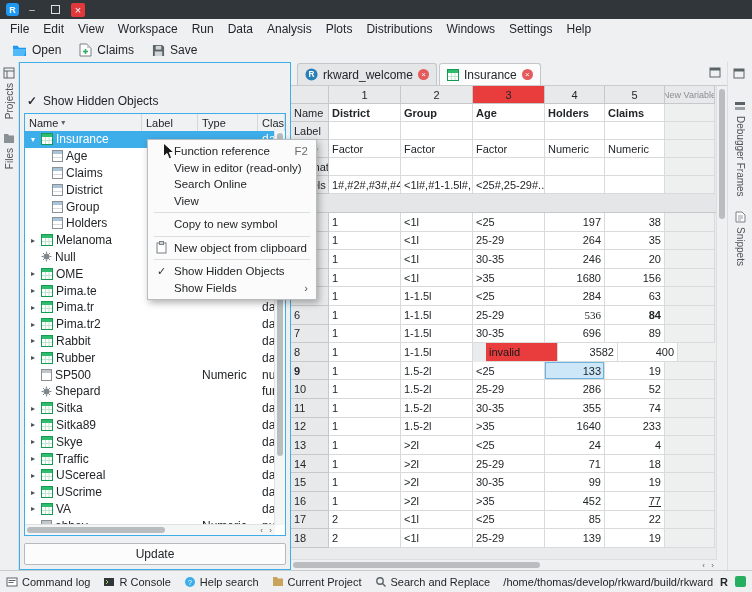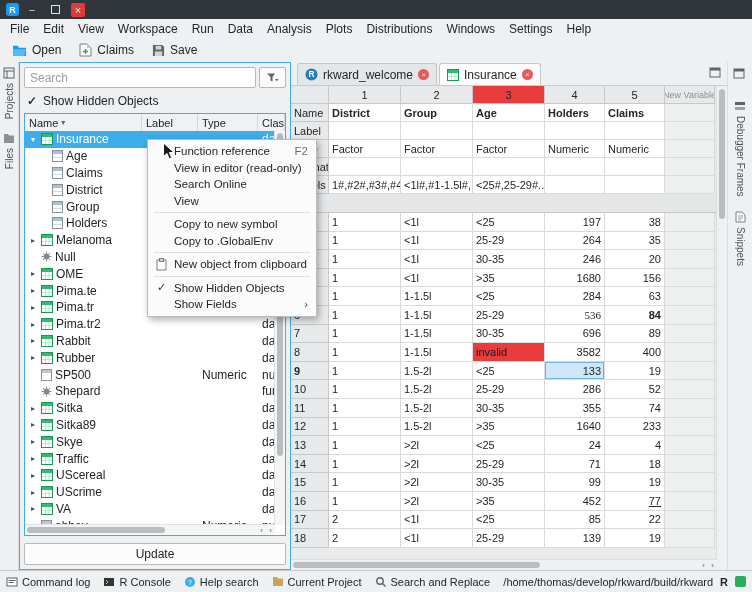--- a/index.html
+++ b/index.html
@@ -94,21 +94,21 @@
   .rh.cur{font-weight:bold;}
   .ch{background:#e8e9ea;border-right:1px solid #c6c8ca;border-bottom:1px solid #c6c8ca;justify-content:center;}
   .ch.red{background:#e93d3d;color:#20272b;}
   .ch.newvar{color:#8a8e91;font-size:9px;}
   .mc{background:#fff;border-right:1px solid #d8dadb;border-bottom:1px solid #d8dadb;}
   .mc.bold{font-weight:bold;}
   .nv{background:#eef0f0;border-right:1px solid #d8dadb;border-bottom:1px solid #d8dadb;}
   .sep-row{height:18px;background:#e4e6e7;border-bottom:1px solid #c6c8ca;}
   .dc{background:#fff;border-right:1px solid #d8dadb;border-bottom:1px solid #d8dadb;}
   .dc.num{justify-content:flex-end;}
-  .dc.invalid{background:#e93d3d;color:#15191c;}
+  .dc.invalid{background:#e93d3d;color:#15191c;margin-left:13px;}
   .dc.selcell{background:#cde7f8;box-shadow:inset 0 0 0 1px #6db3dd;}
   .grid-vscroll{position:absolute;top:24px;right:0;width:10px;bottom:10px;background:#eff0f1;border-left:1px solid #dcdee0;}
   .grid-vscroll .thumb{position:absolute;top:3px;left:2px;width:6px;height:130px;background:#b9bdc0;border-radius:3px;}
   .grid-hscroll{position:absolute;left:0;right:10px;bottom:0;height:10px;background:#eff0f1;border-top:1px solid #dcdee0;}
   .grid-hscroll .thumb{position:absolute;left:2px;top:2px;height:6px;width:58%;background:#b9bdc0;border-radius:3px;}
   
   .statusbar{position:absolute;left:0;right:0;bottom:0;height:22px;background:#eff0f1;border-top:1px solid #c9cbcd;
              display:flex;align-items:center;padding:0 6px;font-size:11px;box-sizing:border-box;}
   .sb-left{display:flex;gap:13px;align-items:center;}
   .sb-item{display:flex;gap:4px;align-items:center;}
@@ -194,31 +194,20 @@
           <span class="ic dock-ic">
             <svg width="12" height="11" viewBox="0 0 12 11">
               <path d="M1 1h4l1 1.5h5V10H1z" fill="#8a9094"></path>
             </svg>
           </span>
           <span class="vtext">Files</span>
         </div>
       </div>
 
     <div class="left-panel">
-      <div class="search-row">
-        <input class="search" placeholder="Search" style="">
-        <button class="filter-btn">
-          <span class="ic">
-              <svg width="13" height="12" viewBox="0 0 13 12">
-                <path d="M1 1.5h8L6.5 5v4.5l-2-1V5z" fill="#5c6468"></path>
-                <path d="M9 7l1.8 2.2L12.6 7z" fill="#5c6468"></path>
-              </svg>
-            </span>
-        </button>
-      </div>
       <div class="chk-row">
         <span class="chk">✓</span>
         <span>Show Hidden Objects</span>
       </div>
       <div class="tree-box">
         <div class="tree-header" id="treeHeader">
             <span class="th" style="width: 117px;">
               <span>Name</span>
               <span class="sort">▾</span>
             </span>
@@ -975,24 +964,20 @@
       </div>
       <div class="crow">
         <span class="cicon"></span>
         <span class="clabel">View</span>
       </div>
       <div class="csep"></div>
       <div class="crow">
         <span class="cicon"></span>
         <span class="clabel">Copy to new symbol</span>
       </div>
-      <div class="crow">
-        <span class="cicon"></span>
-        <span class="clabel">Copy to .GlobalEnv</span>
-      </div>
       <div class="csep"></div>
       <div class="crow">
         <span class="cicon">
           <svg width="11" height="13" viewBox="0 0 11 13">
             <rect x="1" y="2" width="9" height="10" fill="#fdfdfd" stroke="#7a8084"></rect>
             <rect x="3.5" y="0.5" width="4" height="3" fill="#cfd4d6" stroke="#7a8084"></rect>
           </svg>
         </span>
         <span class="clabel">New object from clipboard</span>
       </div>

